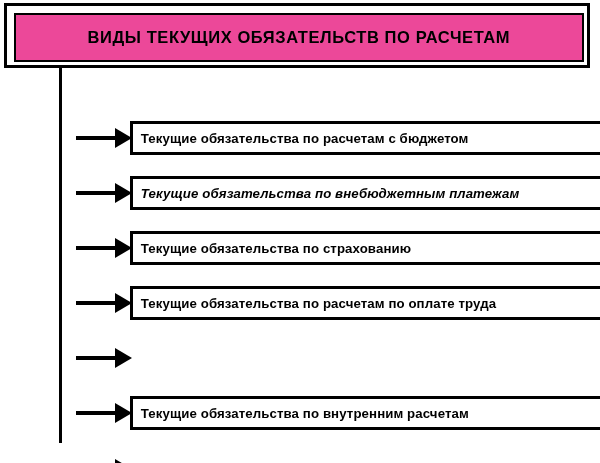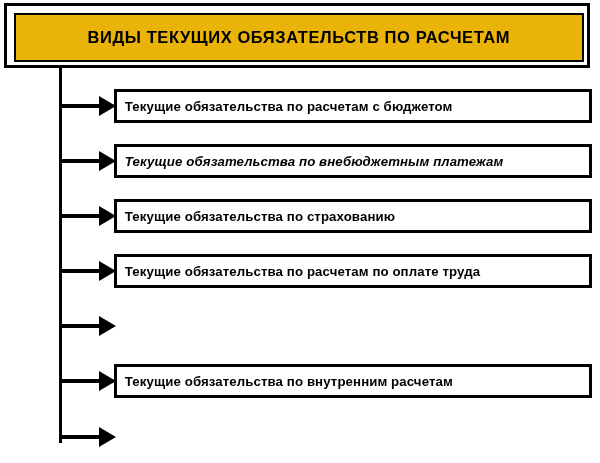--- a/index.html
+++ b/index.html
@@ -28,21 +28,21 @@
     background: #fff;
   }
   .title-inner {
     position: absolute;
     left: 7px;
     top: 7px;
     right: 3px;
     bottom: 3px;
     border: 2px solid #000;
     box-sizing: border-box;
-    background: #eab308;
+    background: #ec4899;
     display: flex;
     align-items: center;
     justify-content: center;
   }
   .title-text {
     font-size: 17px;
     font-weight: bold;
     letter-spacing: 0.6px;
     white-space: nowrap;
     text-align: center;
@@ -55,23 +55,24 @@
     left: 59px;
     top: 68px;
     width: 3px;
     height: 375px;
     background: #000;
   }
 
   
   .row {
     position: absolute;
-    left: 0;
+    left: 16px;
     width: 548px;
     height: 34px;
+    margin-top: 32px;
   }
   .connector {
     position: absolute;
     left: 60px;
     top: 15px;
     width: 42px;
     height: 4px;
     background: #000;
   }
   .arrowhead {

